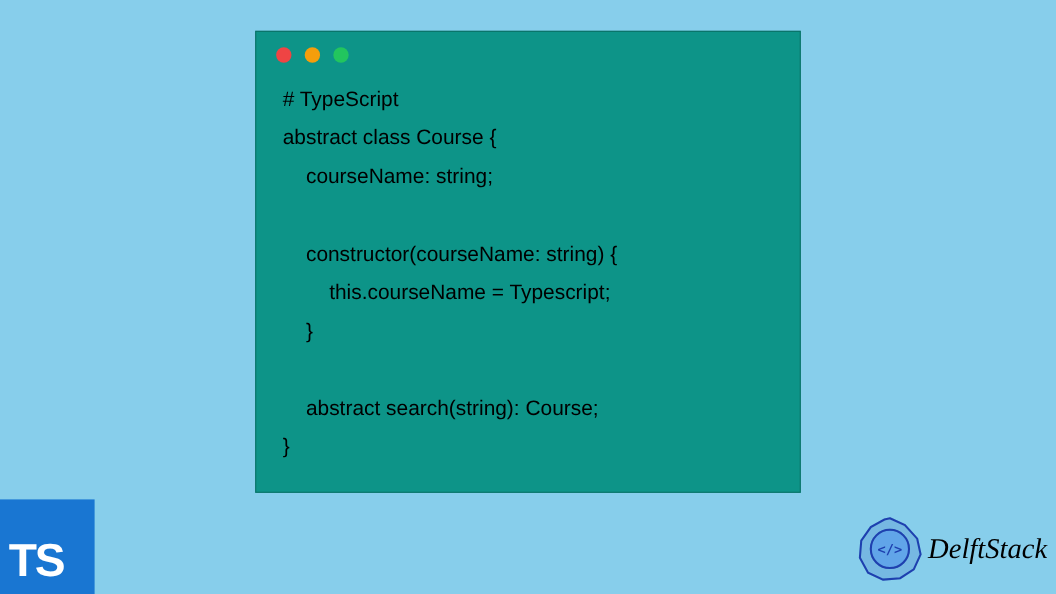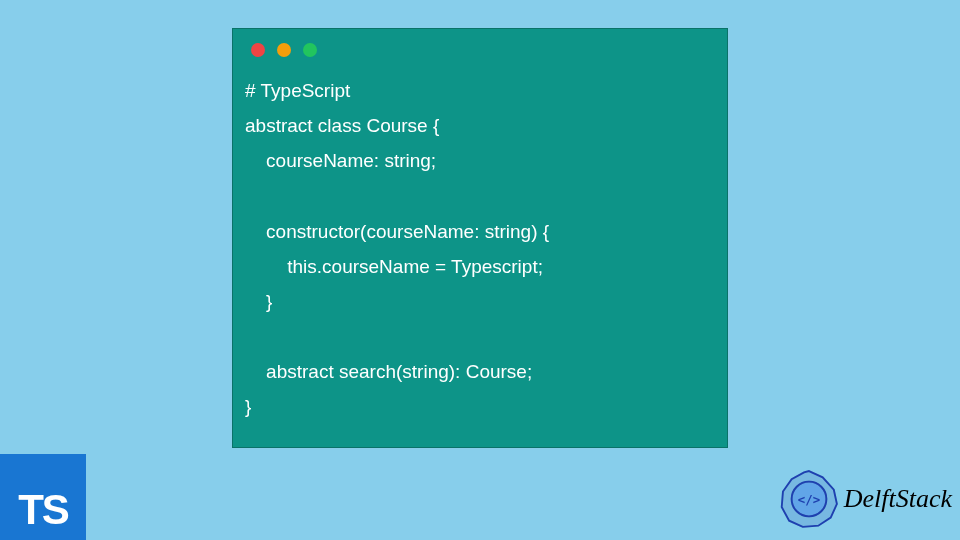--- a/index.html
+++ b/index.html
@@ -27,37 +27,37 @@
   }
   .dot {
     width: 14px;
     height: 14px;
     border-radius: 50%;
   }
   .dot-red { background: #ef4444; }
   .dot-yellow { background: #f59e0b; }
   .dot-green { background: #22c55e; }
   .code {
-    padding: 10px 24px 20px 12px;
-    color: #ffffff;
+    padding: 10px 24px 20px 24px;
+    color: #000000;
     font-size: 19px;
     line-height: 1.85;
     font-family: Arial, Helvetica, sans-serif;
     white-space: pre;
   }
   .ts-badge {
     position: absolute;
     left: 0;
     bottom: 0;
     width: 86px;
     height: 86px;
     background: #1976d2;
     display: flex;
     align-items: flex-end;
-    justify-content: center;
+    justify-content: flex-start;
     padding: 6px 8px;
     margin-top: 36px;
   }
   .ts-badge-text {
     color: #ffffff;
     font-weight: 700;
     font-size: 42px;
     letter-spacing: -2px;
     font-family: Arial, Helvetica, sans-serif;
   }

